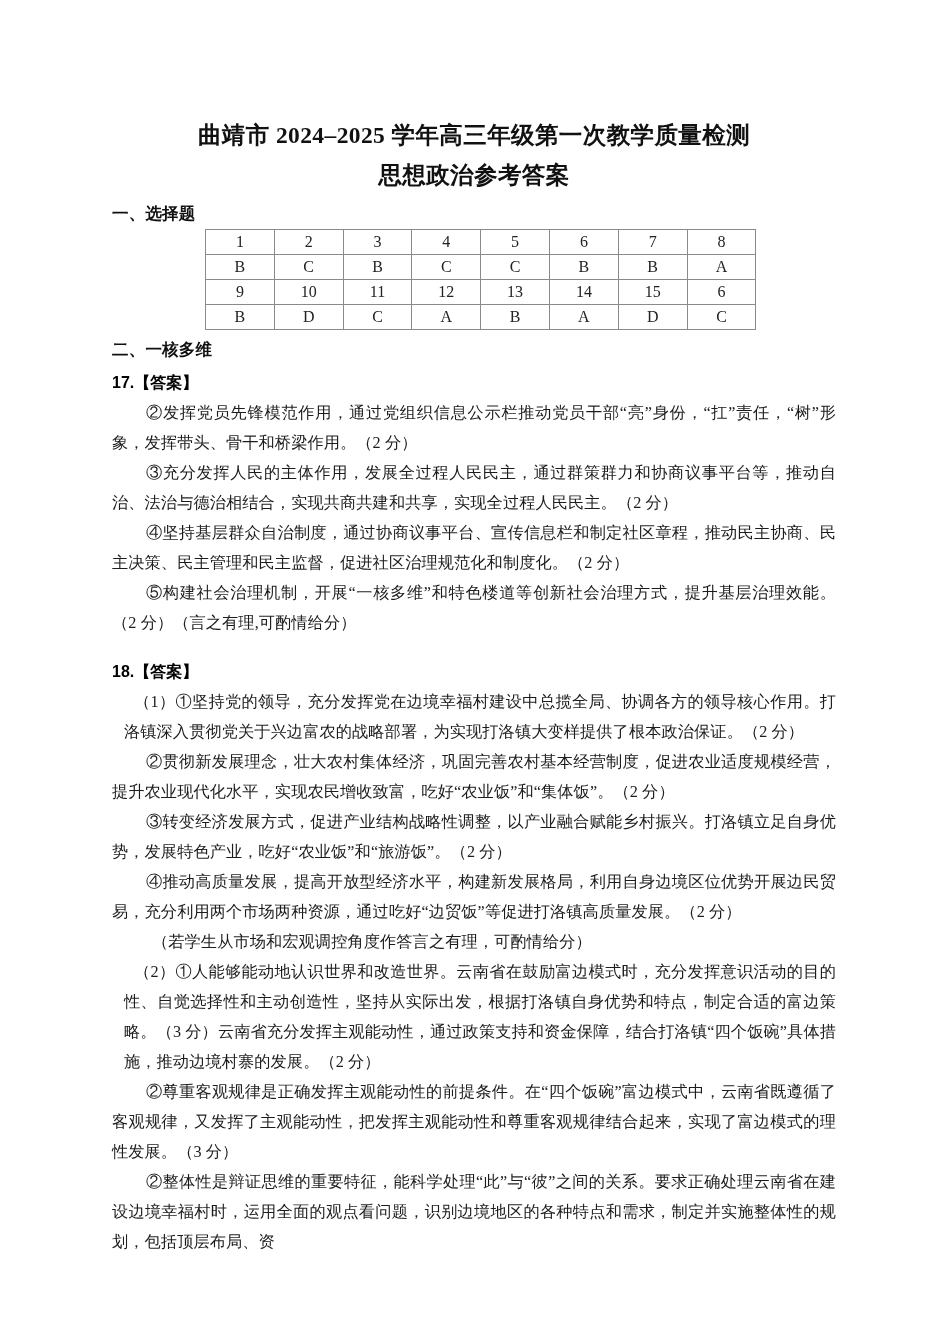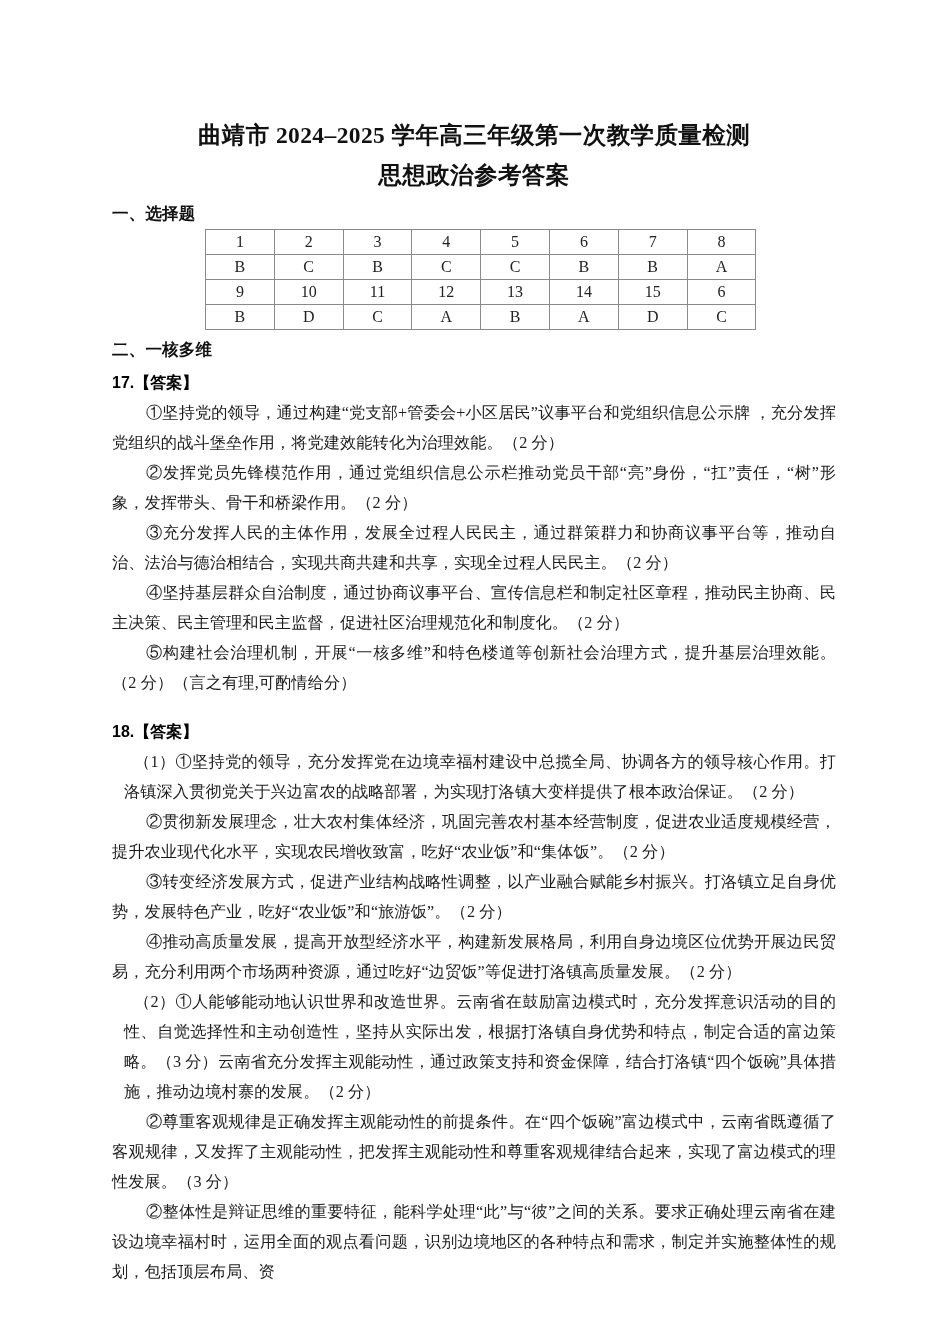--- a/index.html
+++ b/index.html
@@ -158,28 +158,28 @@
           <td>D</td>
           <td>C</td>
         </tr>
       </tbody>
     </table>
   </div>
 
   <h2 class="section-head sec2">二、一核多维</h2>
 
   <h3 class="q-head q17">17.【答案】</h3>
-  <p class="para indent2">①坚持党的领导，通过构建“党支部+管委会+小区居民”议事平台和党组织信息公示牌 ，充分发挥党组织的战斗堡垒作用，将党建效能转化为治理效能。（2 分）</p>
   <p class="para indent2">②发挥党员先锋模范作用，通过党组织信息公示栏推动党员干部“亮”身份，“扛”责任，“树”形象，发挥带头、骨干和桥梁作用。（2 分）</p>
   <p class="para indent2">③充分发挥人民的主体作用，发展全过程人民民主，通过群策群力和协商议事平台等，推动自治、法治与德治相结合，实现共商共建和共享，实现全过程人民民主。（2 分）</p>
   <p class="para indent2">④坚持基层群众自治制度，通过协商议事平台、宣传信息栏和制定社区章程，推动民主协商、民主决策、民主管理和民主监督，促进社区治理规范化和制度化。（2 分）</p>
   <p class="para indent2">⑤构建社会治理机制，开展“一核多维”和特色楼道等创新社会治理方式，提升基层治理效能。（2 分）（言之有理,可酌情给分）</p>
 
   <h3 class="q-head q18">18.【答案】</h3>
   <p class="para indent1">（1）①坚持党的领导，充分发挥党在边境幸福村建设中总揽全局、协调各方的领导核心作用。打洛镇深入贯彻党关于兴边富农的战略部署，为实现打洛镇大变样提供了根本政治保证。（2 分）</p>
   <p class="para indent2">②贯彻新发展理念，壮大农村集体经济，巩固完善农村基本经营制度，促进农业适度规模经营，提升农业现代化水平，实现农民增收致富，吃好“农业饭”和“集体饭”。（2 分）</p>
   <p class="para indent2">③转变经济发展方式，促进产业结构战略性调整，以产业融合赋能乡村振兴。打洛镇立足自身优势，发展特色产业，吃好“农业饭”和“旅游饭”。（2 分）</p>
   <p class="para indent2">④推动高质量发展，提高开放型经济水平，构建新发展格局，利用自身边境区位优势开展边民贸易，充分利用两个市场两种资源，通过吃好“边贸饭”等促进打洛镇高质量发展。（2 分）</p>
+  <p class="para indent3">（若学生从市场和宏观调控角度作答言之有理，可酌情给分）</p>
   <p class="para indent1">（2）①人能够能动地认识世界和改造世界。云南省在鼓励富边模式时，充分发挥意识活动的目的性、自觉选择性和主动创造性，坚持从实际出发，根据打洛镇自身优势和特点，制定合适的富边策略。（3 分）云南省充分发挥主观能动性，通过政策支持和资金保障，结合打洛镇“四个饭碗”具体措施，推动边境村寨的发展。（2 分）</p>
   <p class="para indent2">②尊重客观规律是正确发挥主观能动性的前提条件。在“四个饭碗”富边模式中，云南省既遵循了客观规律，又发挥了主观能动性，把发挥主观能动性和尊重客观规律结合起来，实现了富边模式的理性发展。（3 分）</p>
   <p class="para indent2">②整体性是辩证思维的重要特征，能科学处理“此”与“彼”之间的关系。要求正确处理云南省在建设边境幸福村时，运用全面的观点看问题，识别边境地区的各种特点和需求，制定并实施整体性的规划，包括顶层布局、资</p>
 
 </div>
 
 </body></html>

